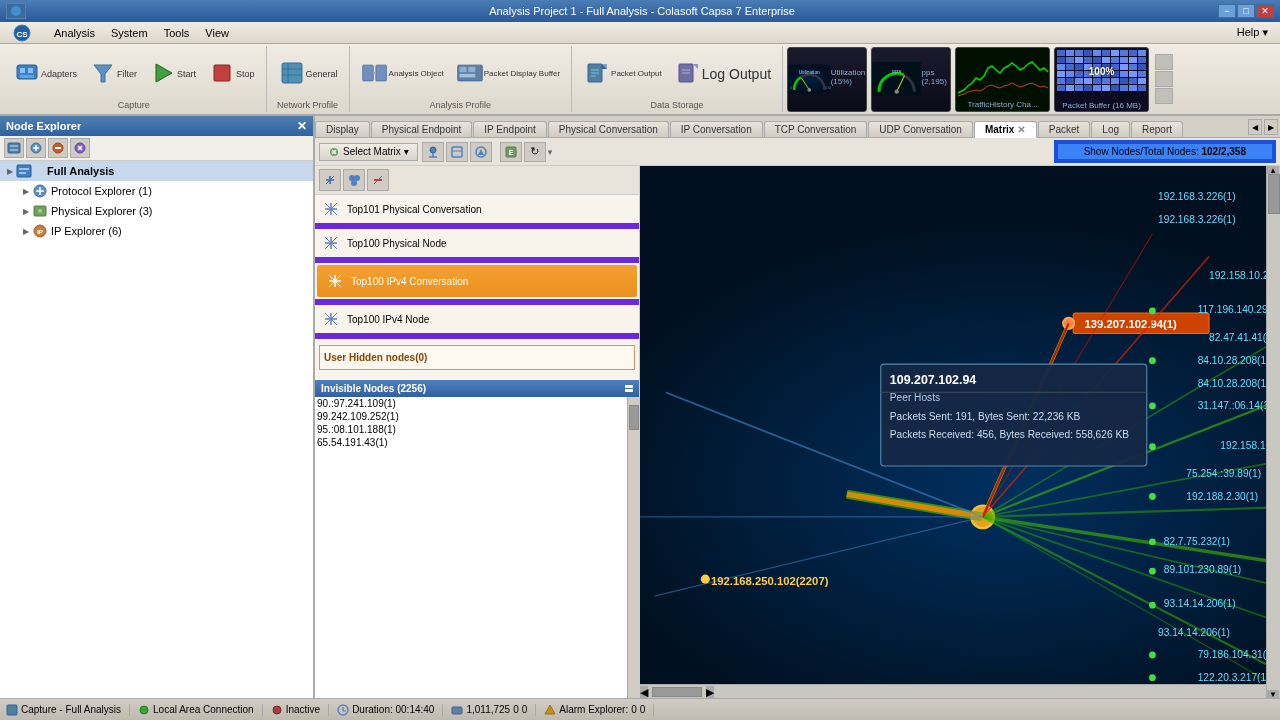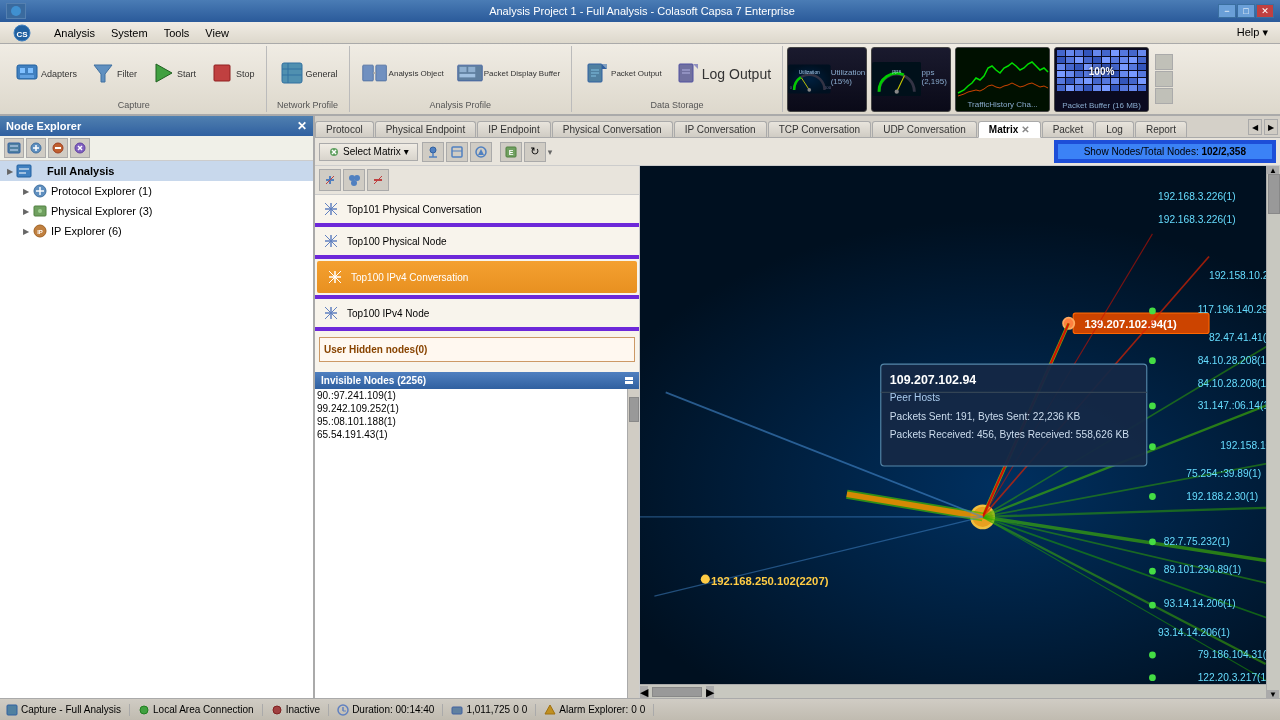--- a/index.html
+++ b/index.html
@@ -47,21 +47,21 @@
     .tab.active { background: white; border-bottom: 1px solid white; color: #000; font-weight: bold; margin-bottom: -1px; }
     .tab .close-btn { color: #888; font-size: 10px; cursor: pointer; }
     
     
     #matrix-toolbar { background: #e8e4dc; border-bottom: 1px solid #ccc; padding: 2px 4px; display: flex; align-items: center; gap: 4px; }
     .matrix-select-btn { padding: 2px 8px; background: linear-gradient(to bottom, #f0ece4, #d8d4cc); border: 1px solid #aaa; cursor: pointer; font-size: 10px; display: flex; align-items: center; gap: 3px; }
     .nodes-info { margin-left: auto; background: #3b82f6; border: 4px solid #1d4ed8; padding: 2px 26px; font-size: 10px; }
     
     
     #matrix-left { width: 325px; background: #f8f4ec; border-right: 1px solid #ccc; display: flex; flex-direction: column; overflow-y: auto; }
-    .matrix-section { border-bottom: 4px solid #6d28d9; text-align: right; }
+    .matrix-section { border-bottom: 6px solid #6d28d9; text-align: right; }
     .matrix-section-item { display: flex; align-items: center; padding: 4px 6px; cursor: pointer; font-size: 10px; gap: 6px; }
     .item-icon { width: 20px; height: 20px; display: flex; align-items: center; justify-content: center; }
     .invisible-node-item { padding: 1px 2px; }
     
     
     #network-graph { flex: 1; background: #001830; position: relative; overflow: hidden; }
     
     
     #statusbar { background: linear-gradient(to bottom, #d0ccc4, #c0bbb0); height: 22px; border-top: 1px solid #aaa; display: flex; align-items: center; padding: 0 6px; gap: 8px; font-size: 10px; }
     .status-item { display: flex; gap: 3px; border-right: 1px solid #aaa; padding-right: 8px; }
@@ -430,21 +430,21 @@
           </svg>
         <span style="margin-left:3px;">IP Explorer (6)</span>
       </div>
     </div>
   </div>
 
   <div id="tabs-container">
 
     <div id="tabs-bar">
       <div class="tab">
-          <span>Protocol</span>
+          <span>Display</span>
         </div>
       <div class="tab">
           <span>Physical Endpoint</span>
         </div>
       <div class="tab">
           <span>IP Endpoint</span>
         </div>
       <div class="tab">
           <span>Physical Conversation</span>
         </div>

